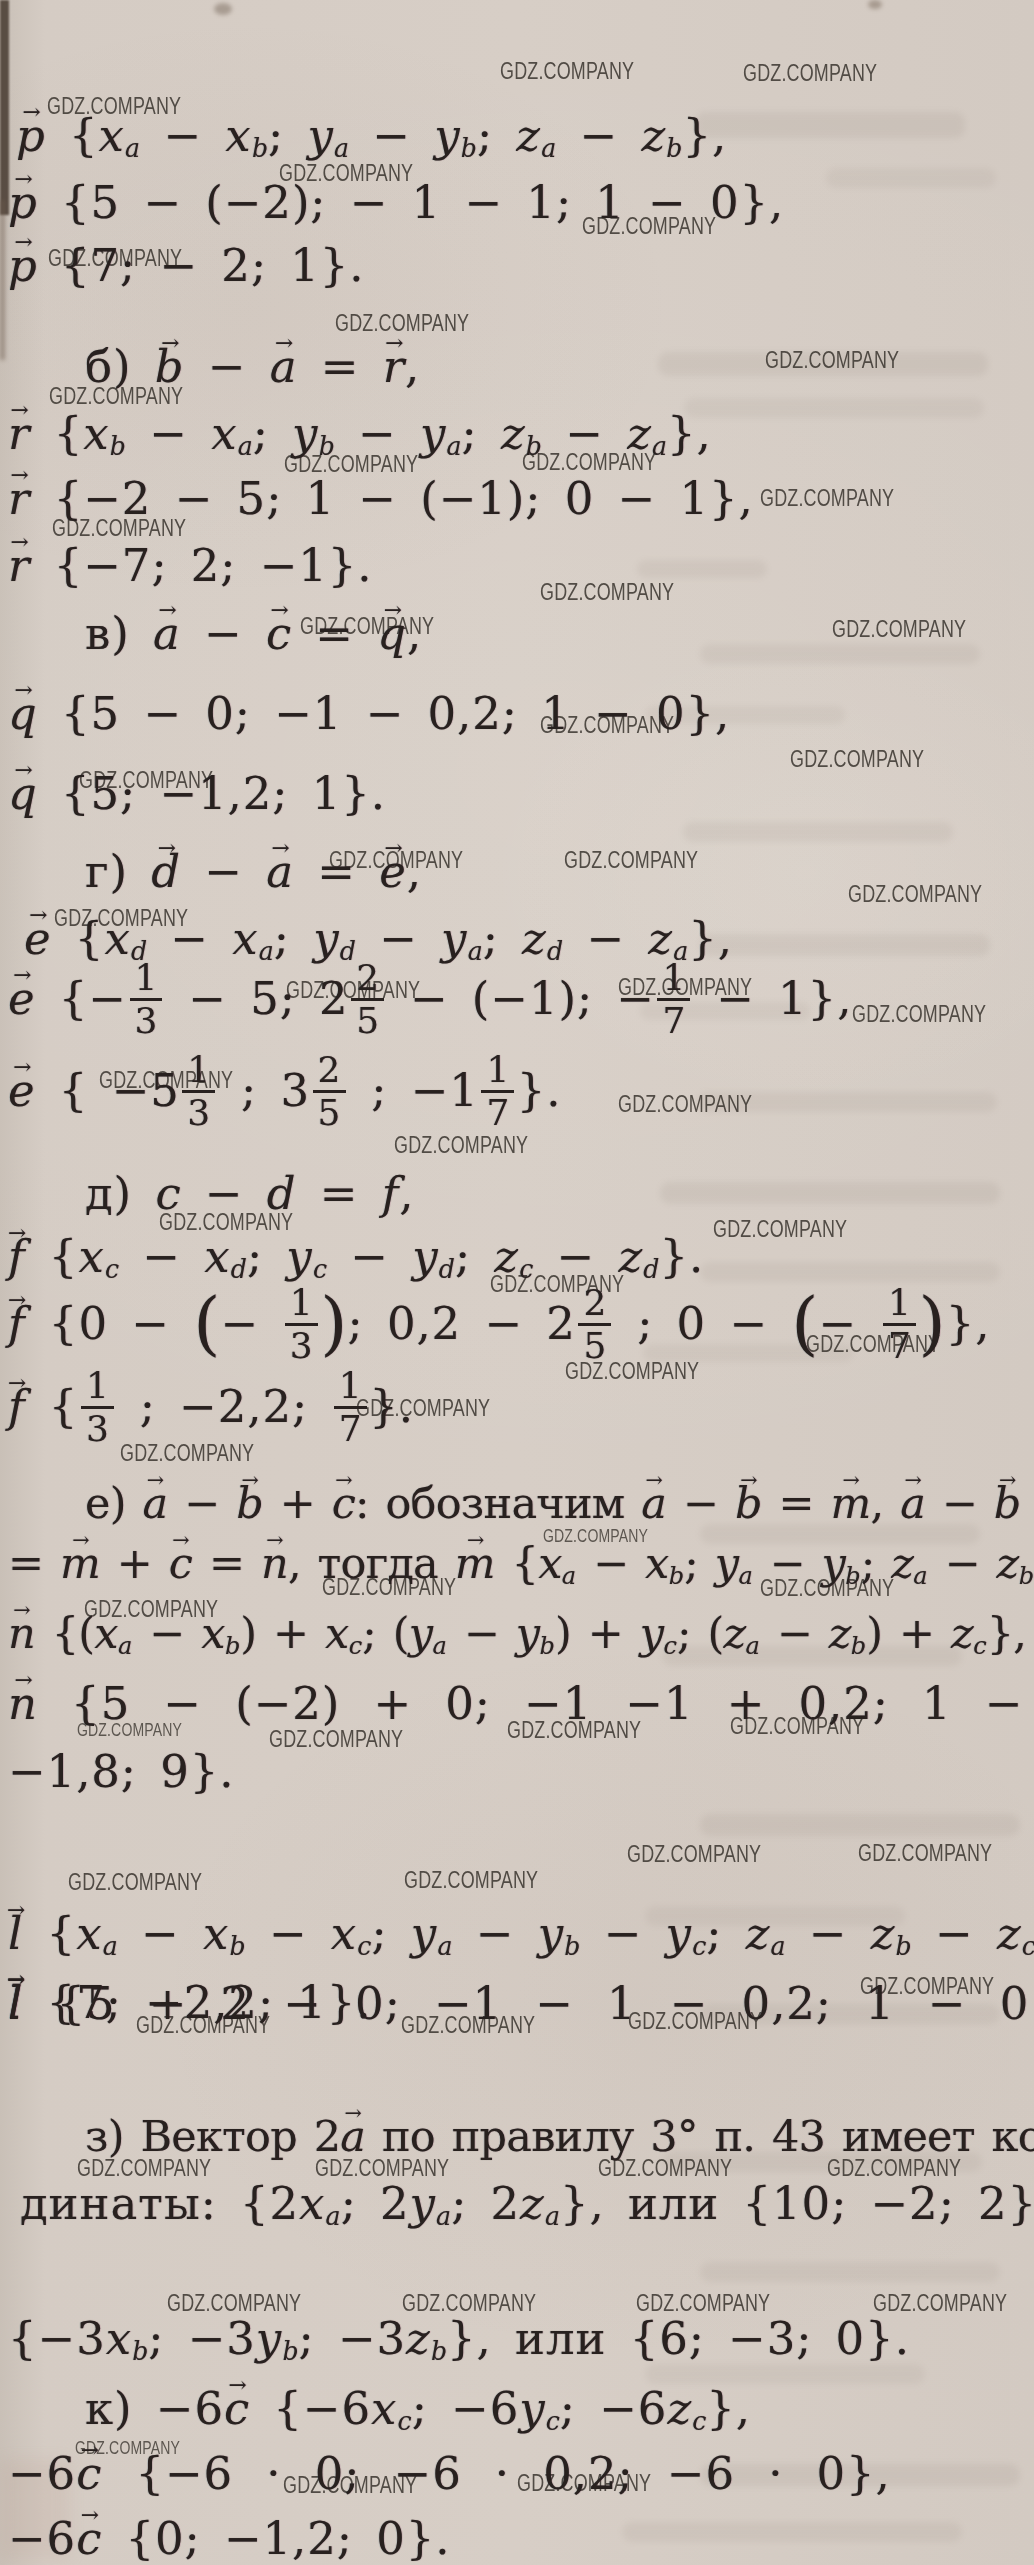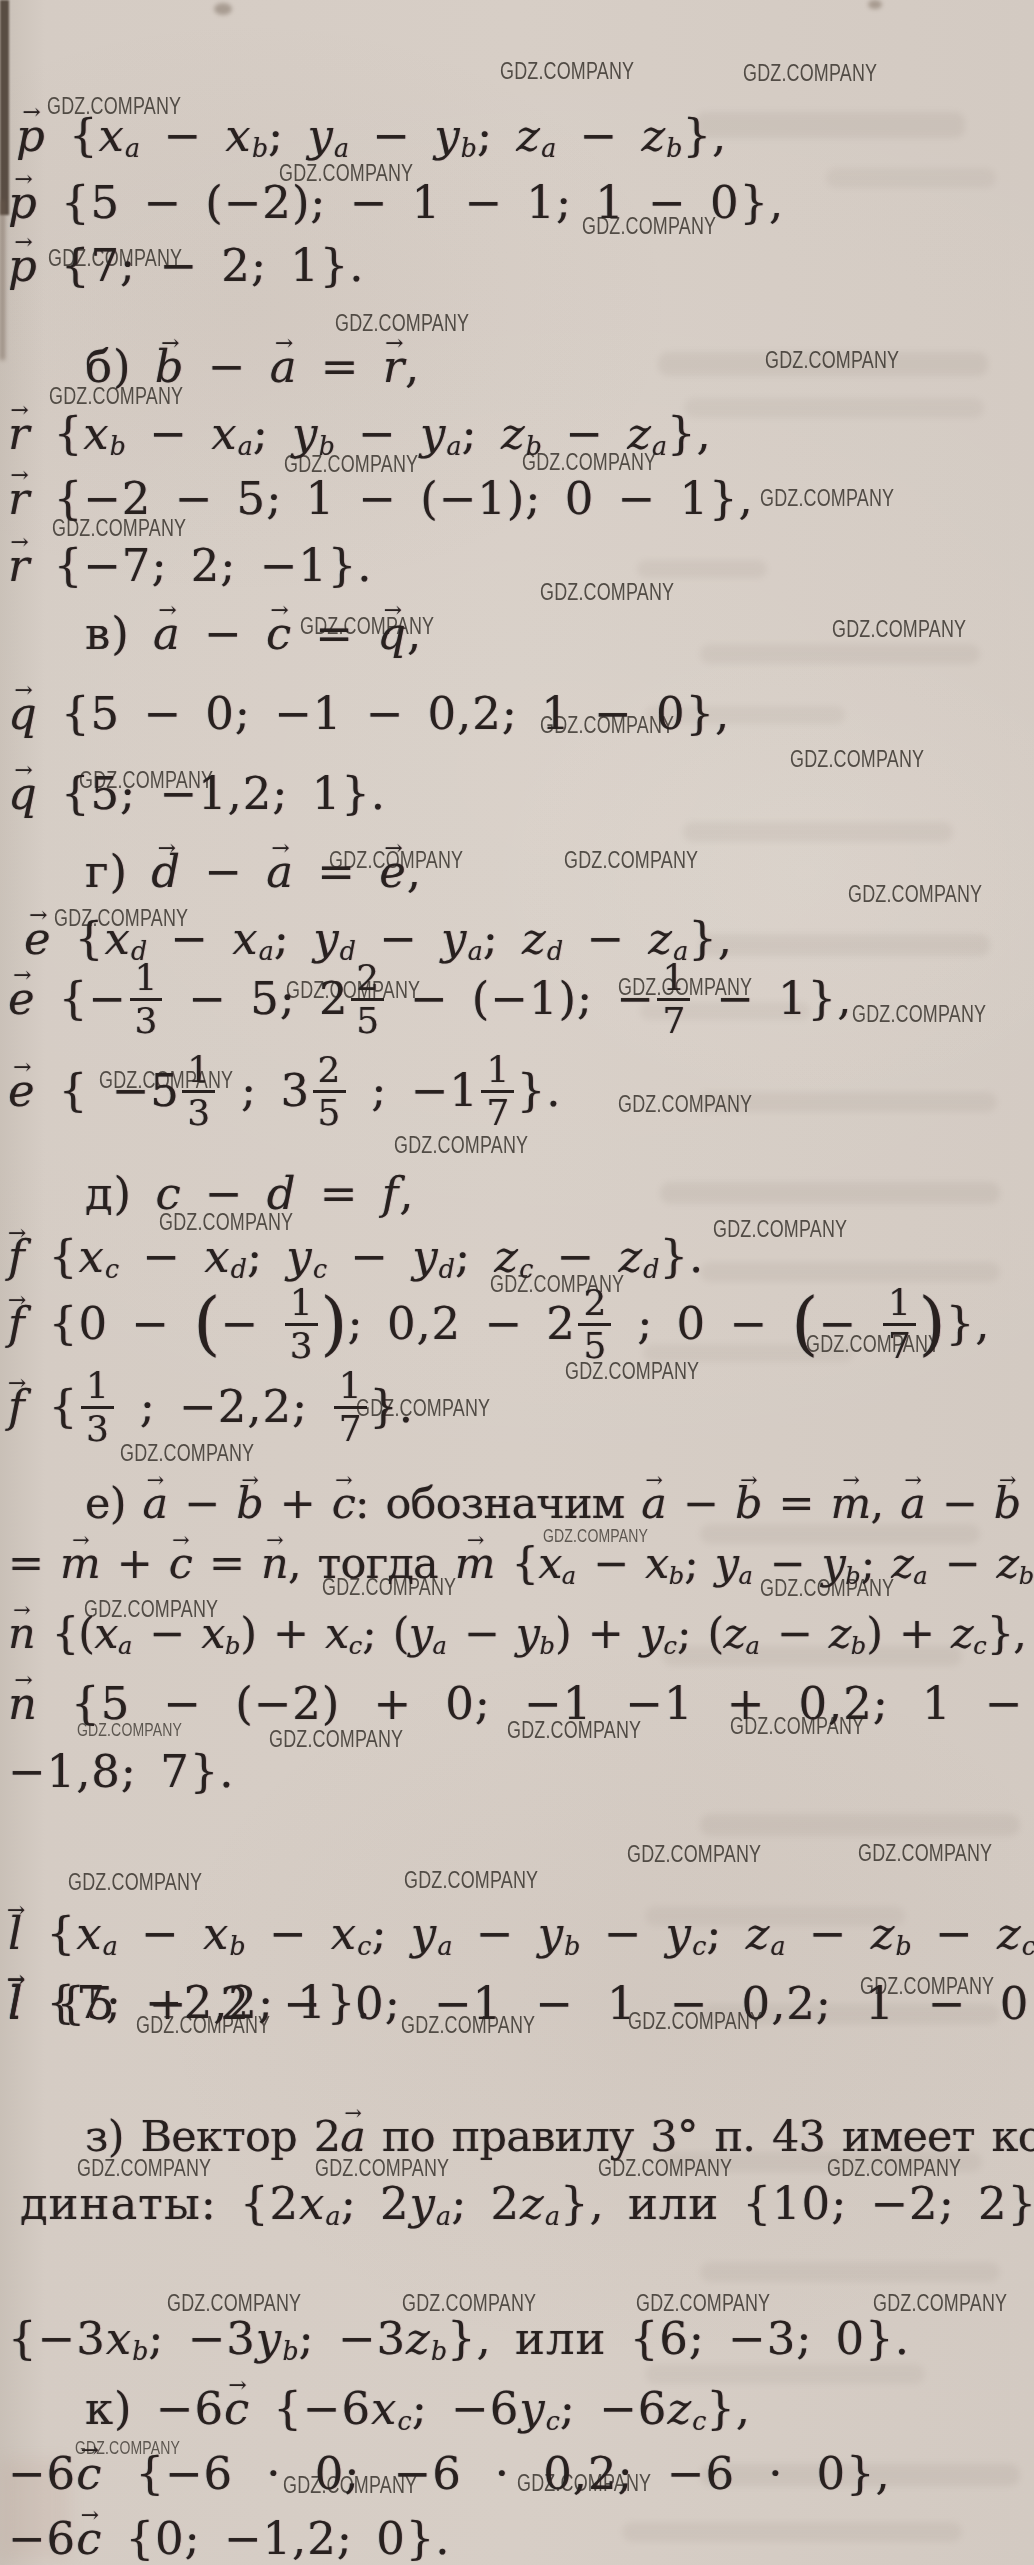--- a/index.html
+++ b/index.html
@@ -164,21 +164,21 @@
       <div class="math-line" style="left: 8px; top: 962px;"><span class="vec">e</span> {−<span class="fr"><span class="nu">1</span><span class="dn">3</span></span> − 5; 2<span class="fr"><span class="nu">2</span><span class="dn">5</span></span> − (−1); −<span class="fr"><span class="nu">1</span><span class="dn">7</span></span> − 1},</div>
       <div class="math-line" style="left: 8px; top: 1054px;"><span class="vec">e</span> { −5<span class="fr"><span class="nu">1</span><span class="dn">3</span></span> ; 3<span class="fr"><span class="nu">2</span><span class="dn">5</span></span> ; −1<span class="fr"><span class="nu">1</span><span class="dn">7</span></span>}.</div>
       <div class="math-line" style="left: 85px; top: 1169px;">д) <span class="it">c</span> − <span class="it">d</span> = <span class="it">f</span>,</div>
       <div class="math-line" style="left: 8px; top: 1232px;"><span class="vec">f</span> {<span class="it">x</span><sub>c</sub> − <span class="it">x</span><sub>d</sub>; <span class="it">y</span><sub>c</sub> − <span class="it">y</span><sub>d</sub>; <span class="it">z</span><sub>c</sub> − <span class="it">z</span><sub>d</sub>}.</div>
       <div class="math-line" style="left: 8px; top: 1287px;"><span class="vec">f</span> {0 − <span class="bp">(</span>− <span class="fr"><span class="nu">1</span><span class="dn">3</span></span><span class="bp">)</span>; 0,2 − 2<span class="fr"><span class="nu">2</span><span class="dn">5</span></span> ; 0 − <span class="bp">(</span>− <span class="fr"><span class="nu">1</span><span class="dn">7</span></span><span class="bp">)</span>},</div>
       <div class="math-line" style="left: 8px; top: 1370px;"><span class="vec">f</span> {<span class="fr"><span class="nu">1</span><span class="dn">3</span></span> ; −2,2; <span class="fr"><span class="nu">1</span><span class="dn">7</span></span>}.</div>
       <div class="math-line tight" style="left: 85px; top: 1479px;">е) <span class="vec">a</span> − <span class="vec">b</span> + <span class="vec">c</span>: обозначим <span class="vec">a</span> − <span class="vec">b</span> = <span class="vec">m</span>, <span class="vec">a</span> − <span class="vec">b</span> +  =</div>
       <div class="math-line tight" style="left: 8px; top: 1539px;">= <span class="vec">m</span> + <span class="vec">c</span> = <span class="vec">n</span>, тогда <span class="vec">m</span> {<span class="it">x</span><sub>a</sub> − <span class="it">x</span><sub>b</sub>; <span class="it">y</span><sub>a</sub> − <span class="it">y</span><sub>b</sub>; <span class="it">z</span><sub>a</sub> − <span class="it">z</span><sub>b</sub>},</div>
       <div class="math-line tight" style="left: 8px; top: 1609px;"><span class="vec">n</span> {(<span class="it">x</span><sub>a</sub> − <span class="it">x</span><sub>b</sub>) + <span class="it">x</span><sub>c</sub>; (<span class="it">y</span><sub>a</sub> − <span class="it">y</span><sub>b</sub>) + <span class="it">y</span><sub>c</sub>; (<span class="it">z</span><sub>a</sub> − <span class="it">z</span><sub>b</sub>) + <span class="it">z</span><sub>c</sub>},</div>
       <div class="math-line wide" style="left: 8px; top: 1679px;"><span class="vec">n</span> {5 − (−2) + 0; −1 −1 + 0,2; 1 − 0 + 0},  {7;</div>
-      <div class="math-line" style="left: 8px; top: 1747px;">−1,8; 7}.</div>
+      <div class="math-line" style="left: 8px; top: 1747px;">−1,8; 9}.</div>
       <div class="math-line" style="left: 8px; top: 1909px;"><span class="vec">l</span> {<span class="it">x</span><sub>a</sub> − <span class="it">x</span><sub>b</sub> − <span class="it">x</span><sub>c</sub>; <span class="it">y</span><sub>a</sub> − <span class="it">y</span><sub>b</sub> − <span class="it">y</span><sub>c</sub>; <span class="it">z</span><sub>a</sub> − <span class="it">z</span><sub>b</sub> − <span class="it">z</span><sub>c</sub>},</div>
       <div class="math-line wide" style="left: 8px; top: 1979px;"><span class="vec">l</span> {5 + 2 − 0; −1 − 1 − 0,2; 1 − 0 − 0},</div>
       <div class="math-line" style="left: 8px; top: 1978px;"><span class="vec">l</span> {7; −2,2; 1}.</div>
       <div class="math-line tight" style="left: 85px; top: 2112px;">з) Вектор 2<span class="vec">a</span> по правилу 3° п. 43 имеет коор-</div>
       <div class="math-line" style="left: 20px; top: 2179px;">динаты: {2<span class="it">x</span><sub>a</sub>; 2<span class="it">y</span><sub>a</sub>; 2<span class="it">z</span><sub>a</sub>}, или {10; −2; 2}.</div>
       <div class="math-line" style="left: 8px; top: 2314px;">{−3<span class="it">x</span><sub>b</sub>; −3<span class="it">y</span><sub>b</sub>; −3<span class="it">z</span><sub>b</sub>}, или {6; −3; 0}.</div>
       <div class="math-line" style="left: 85px; top: 2384px;">к) −6<span class="vec">c</span> {−6<span class="it">x</span><sub>c</sub>; −6<span class="it">y</span><sub>c</sub>; −6<span class="it">z</span><sub>c</sub>},</div>
       <div class="math-line wide" style="left: 8px; top: 2449px;">−6<span class="vec">c</span> {−6 · 0; −6 · 0,2; −6 · 0},</div>
       <div class="math-line" style="left: 8px; top: 2514px;">−6<span class="vec">c</span> {0; −1,2; 0}.</div>
     </div>

